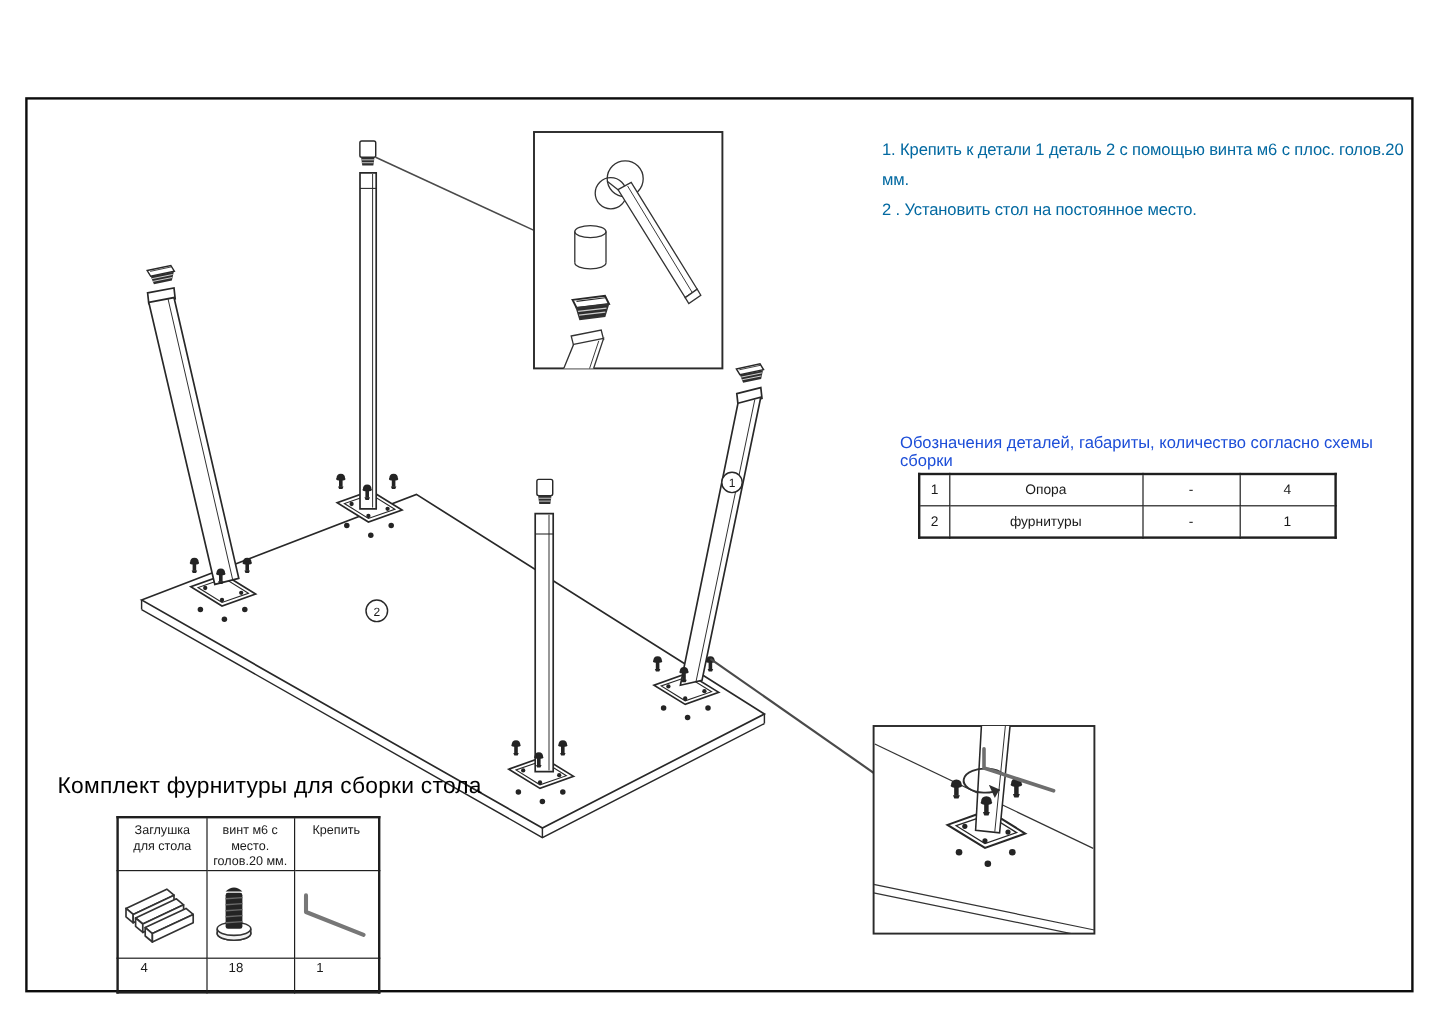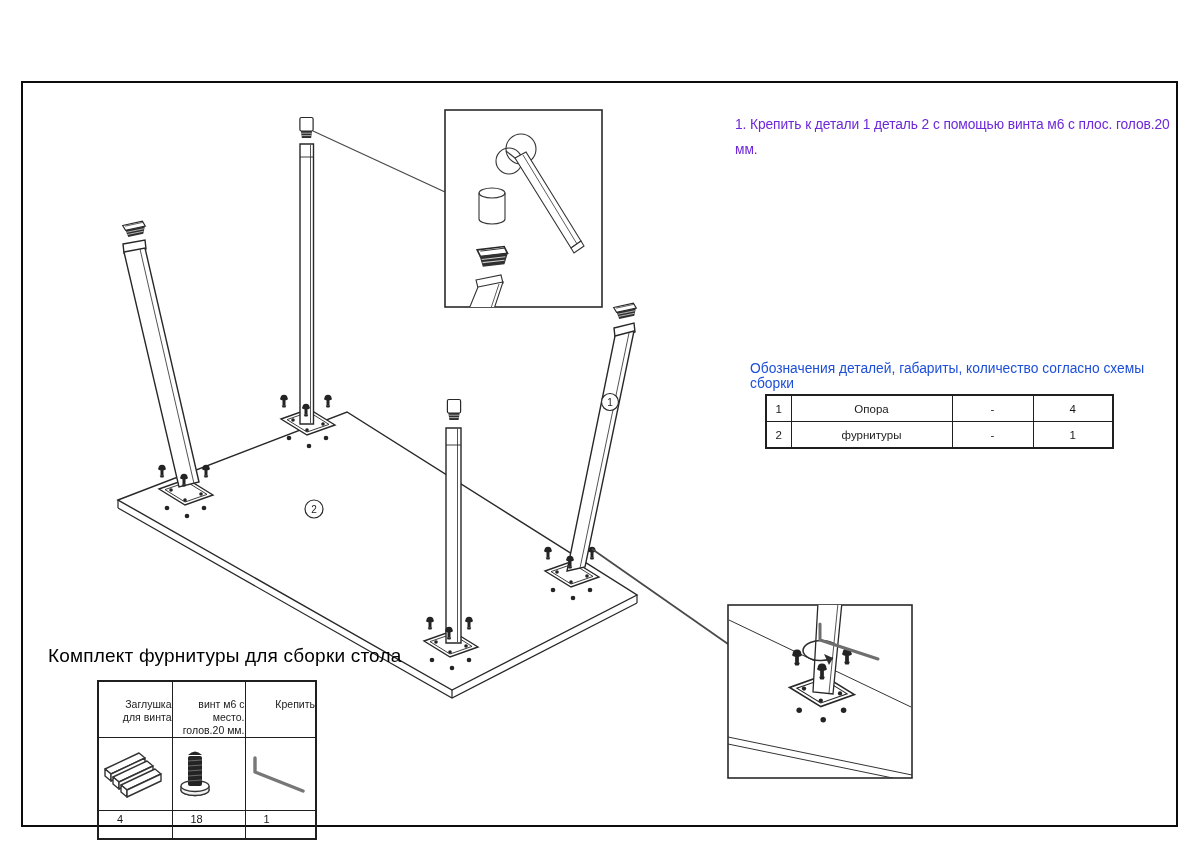--- a/index.html
+++ b/index.html
@@ -3,34 +3,34 @@
 <meta charset="utf-8">
 <style>
   html,body{margin:0;padding:0;background:#fff;}
   #screen{position:relative;width:1200px;height:848px;background:#fff;overflow:hidden;
           font-family:"Liberation Sans", sans-serif;color:#1a1a1a;}
   .frame{position:absolute;left:21px;top:81px;width:1153px;height:742px;
          border:2px solid #0c0c0c;background:transparent;}
   .abs{position:absolute;}
   
   .instructions{left:735px;top:112px;width:445px;font-size:13.8px;line-height:25px;
-                font-weight:500;letter-spacing:-0.1px;color:#6d28d9;}
+                font-weight:500;letter-spacing:-0.1px;color:#0369a1;}
   
   .parts-title{left:750px;top:361px;width:430px;font-size:13.8px;font-weight:500;color:#1d4ed8;}
   table{border-collapse:collapse;table-layout:fixed;}
   .parts{left:765px;top:394px;}
   .parts td{border:1.5px solid #1f1f1f;height:25px;text-align:center;
             font-size:11.5px;font-weight:500;padding:0;overflow:hidden;}
   .parts{border:2px solid #1f1f1f;}
   
   .kit-title{left:48px;top:645px;font-size:19px;font-weight:500;color:#000000;letter-spacing:0.2px;}
   .kit{left:97px;top:680px;border:2px solid #1f1f1f;}
   .kit td{border:1.5px solid #1f1f1f;padding:0;overflow:hidden;}
-  .kit .hdr{height:36px;vertical-align:top;text-align:right;
-            font-size:10.5px;font-weight:500;line-height:13px;padding-top:16px;}
+  .kit .hdr{height:36px;vertical-align:top;text-align:center;
+            font-size:10.5px;font-weight:500;line-height:13px;padding-top:4px;}
   .kit .img{height:72px;text-align:center;vertical-align:middle;}
   .kit .qty{height:25px;vertical-align:top;text-align:left;
             font-size:11px;font-weight:500;padding:2px 0 0 18px;}
   svg{display:block;}
   #diagram{position:absolute;left:0;top:0;}
 </style>
 </head>
 <body>
 
 <div id="screen">
@@ -178,20 +178,21 @@
         <use href="#screw" transform="translate(822,670) scale(1.25)"></use>
         <path d="M 836,645 A 18,10 0 1 0 833,658" fill="none" stroke="#2f2f2f" stroke-width="1.6"></path>
         <polygon points="833,658 824,654 829,665" fill="#2f2f2f"></polygon>
         <path d="M 820,624 L 820,640 L 878,659" fill="none" stroke="#6e6e6e" stroke-width="3" stroke-linecap="round" stroke-linejoin="round"></path>
       </g>
     </g>
   </svg>
 
   <div class="abs instructions">
     <div>1. Крепить к детали 1 деталь 2 с помощью винта м6 с плос. голов.20 мм.</div>
+    <div>2 . Установить стол на постоянное место.</div>
   </div>
 
   <div class="abs parts-title">Обозначения деталей, габариты, количество согласно схемы сборки</div>
   <table class="abs parts">
     <colgroup>
         <col style="width:25px">
         <col style="width:161px">
         <col style="width:81px">
         <col style="width:80px">
       </colgroup>
@@ -215,21 +216,21 @@
   <table class="abs kit">
     <colgroup>
         <col style="width:74px">
         <col style="width:73px">
         <col style="width:71px">
       </colgroup>
     <tbody>
       <tr>
         <td class="hdr">
           <div>Заглушка</div>
-          <div>для винта</div>
+          <div>для стола</div>
         </td>
         <td class="hdr">
           <div>винт м6 с место.</div>
           <div>голов.20 мм.</div>
         </td>
         <td class="hdr">
           <div>Крепить</div>
           <div></div>
         </td>
       </tr>

